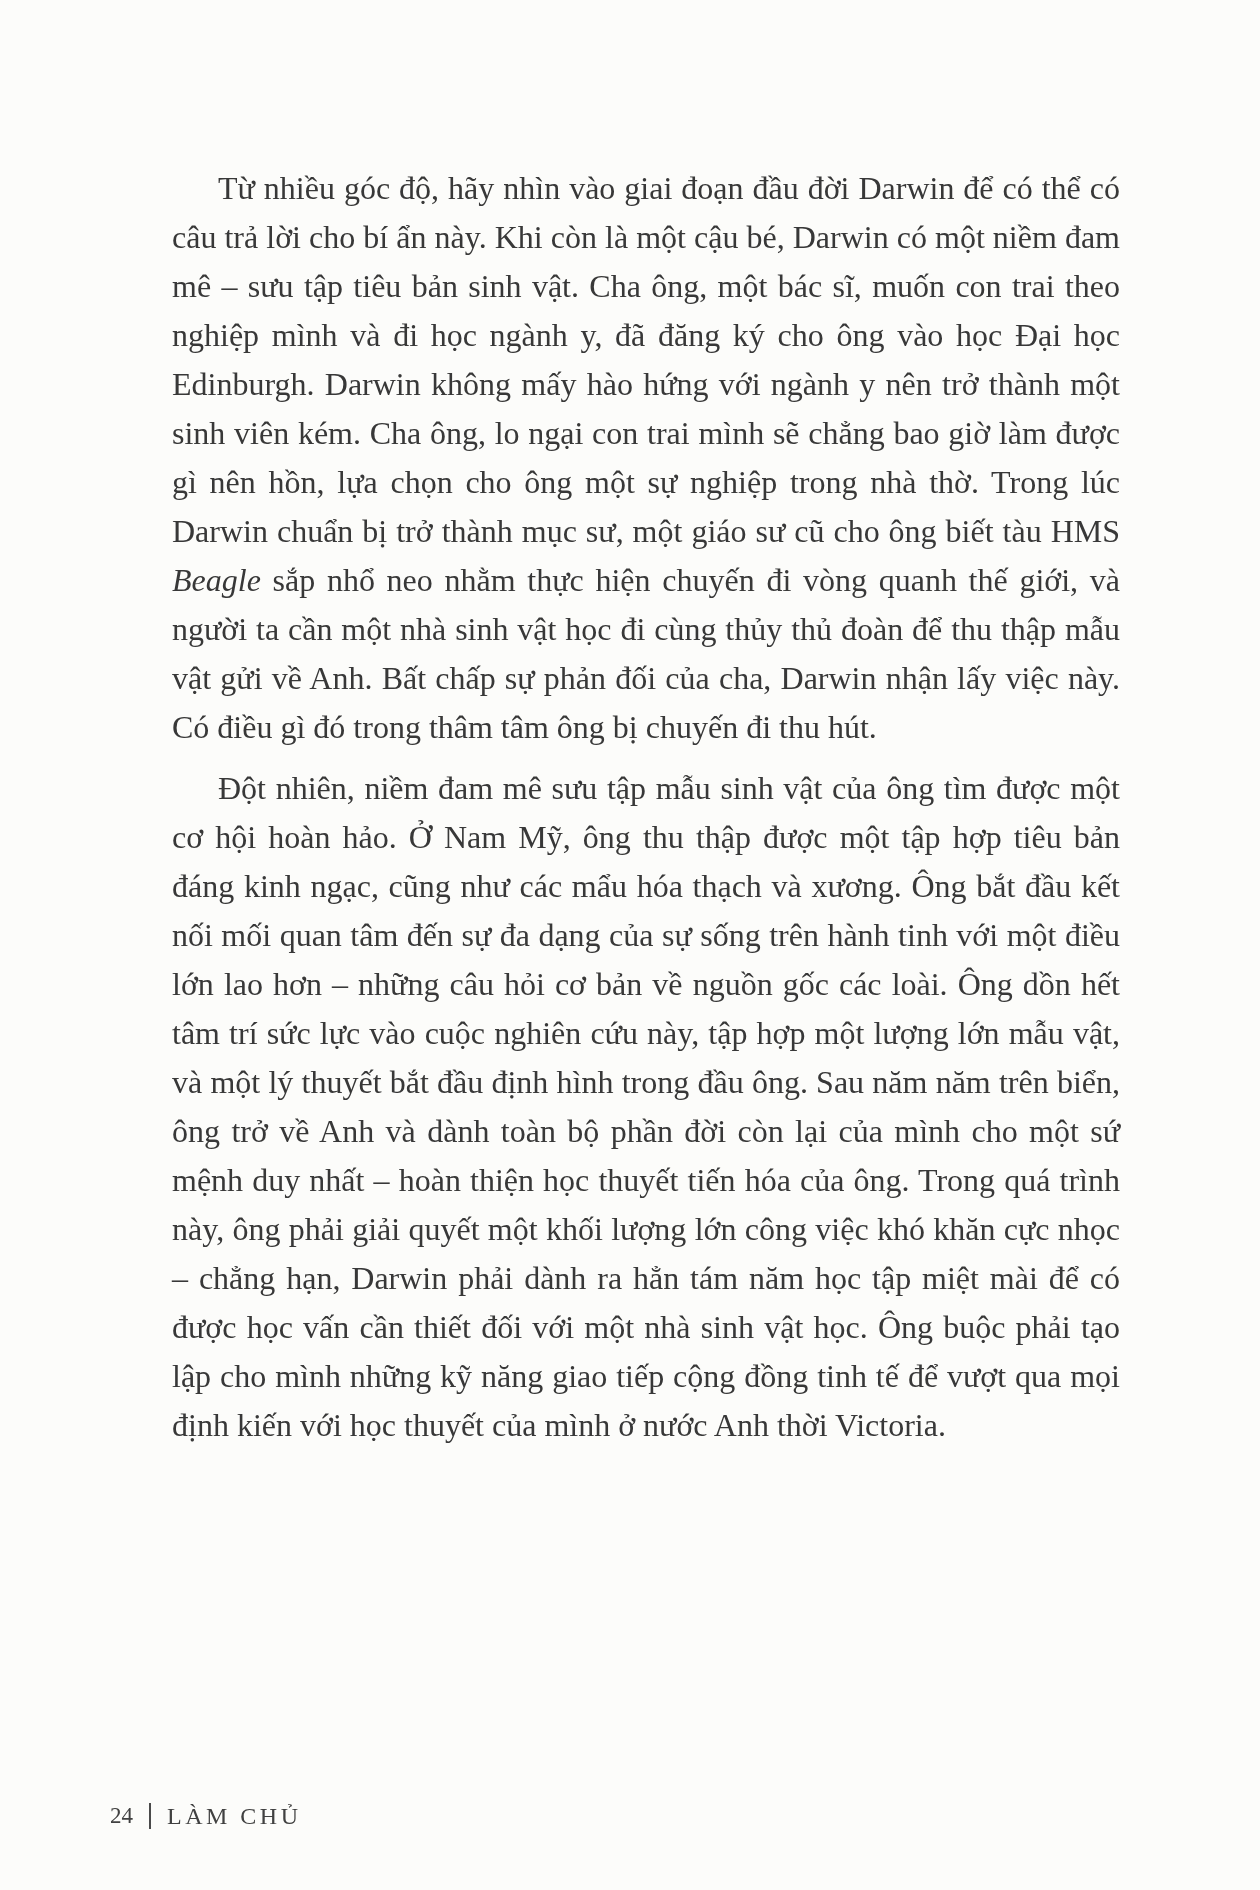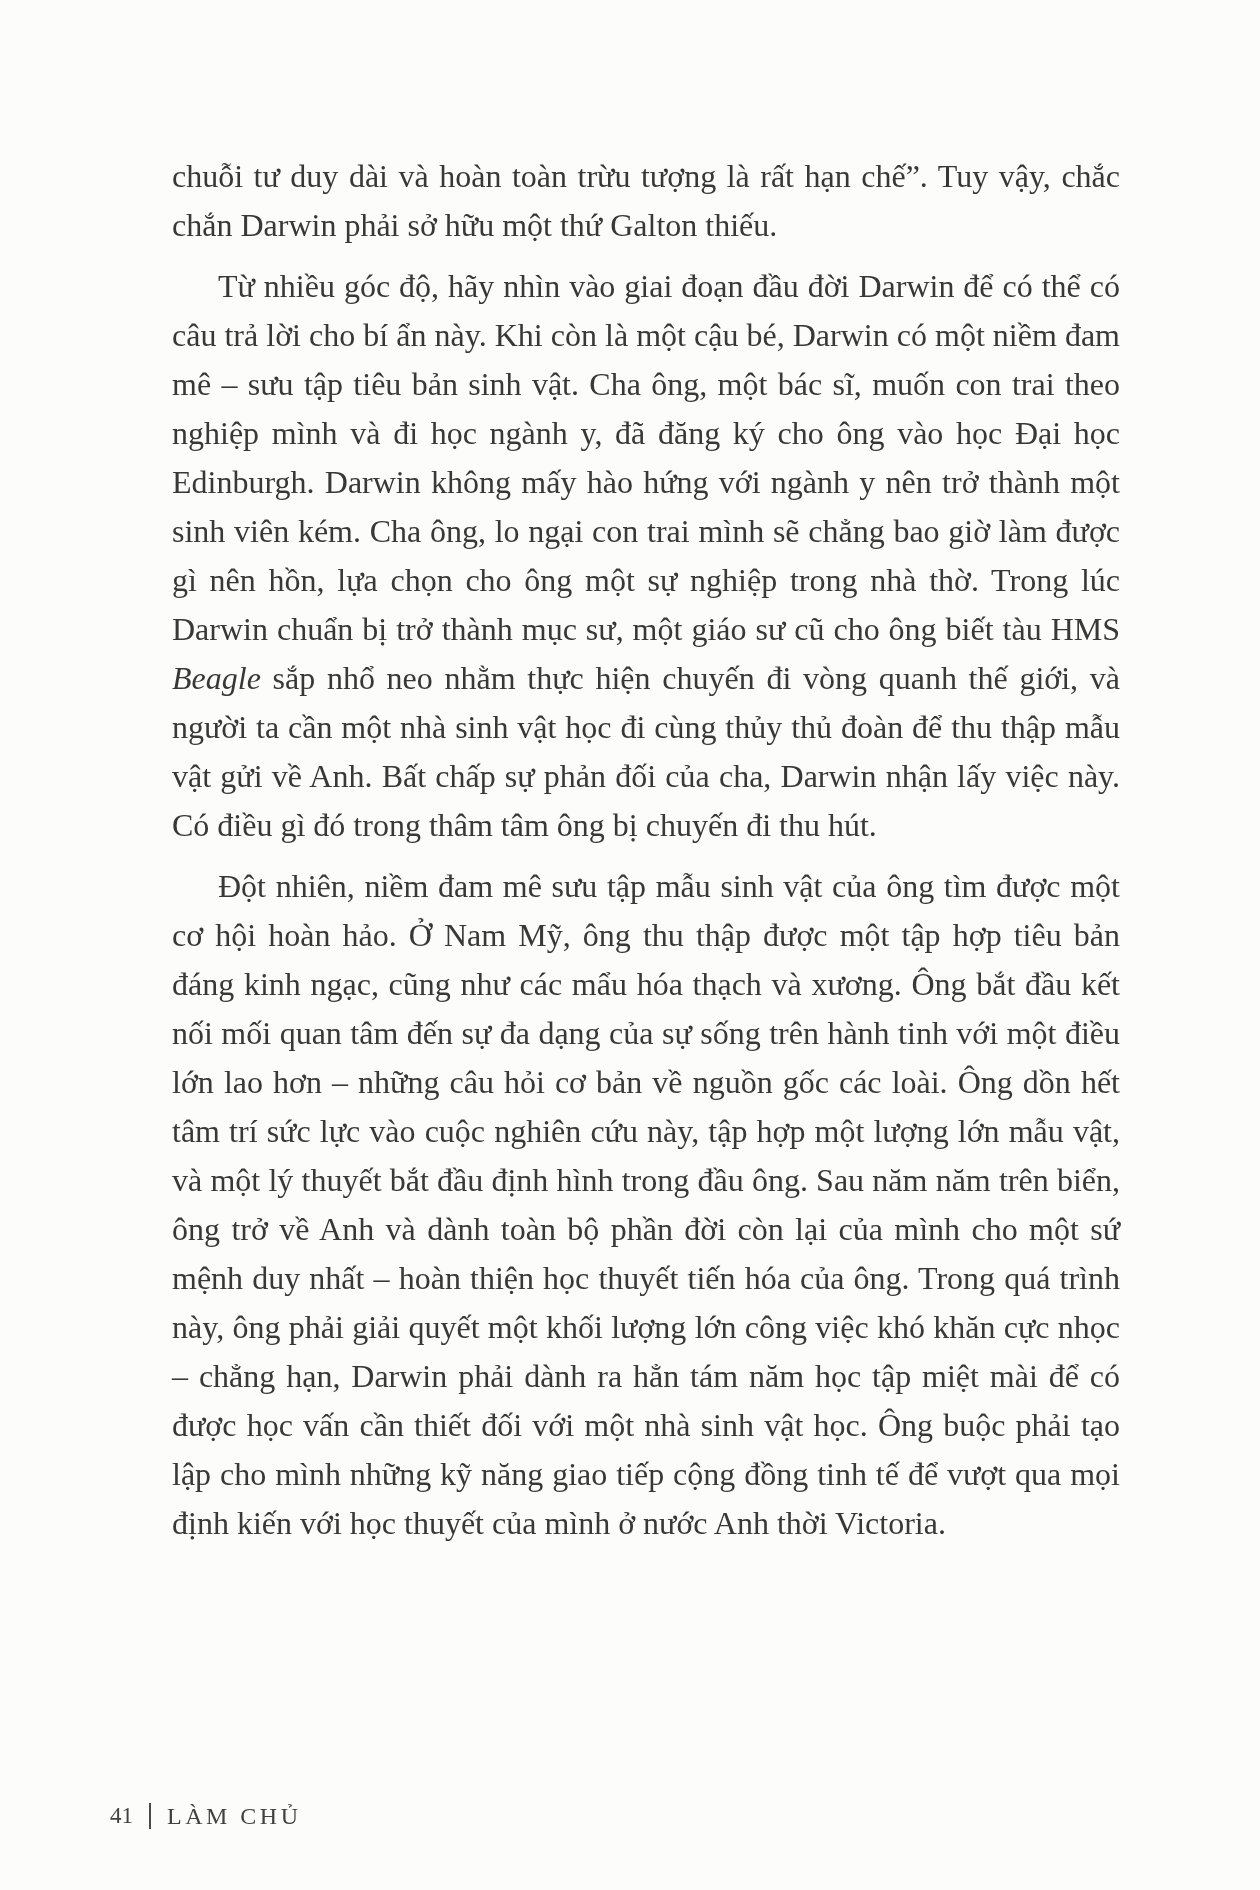--- a/index.html
+++ b/index.html
@@ -64,24 +64,23 @@
     letter-spacing: 3.5px;
     line-height: 28px;
   }
 </style>
 </head>
 <body style="background: rgb(252, 252, 250); color: rgb(56, 56, 56);">
 
 <div class="page">
 
   <main class="text-block">
-      <p><span>chuỗi tư duy dài và hoàn toàn trừu tượng là rất hạn chế”. Tuy vậy, chắc chắn Darwin phải sở hữu một thứ Galton thiếu.</span></p>
       <p class="indent"><span>Từ nhiều góc độ, hãy nhìn vào giai đoạn đầu đời Darwin để có thể có câu trả lời cho bí ẩn này. Khi còn là một cậu bé, Darwin có một niềm đam mê – sưu tập tiêu bản sinh vật. Cha ông, một bác sĩ, muốn con trai theo nghiệp mình và đi học ngành y, đã đăng ký cho ông vào học Đại học Edinburgh. Darwin không mấy hào hứng với ngành y nên trở thành một sinh viên kém. Cha ông, lo ngại con trai mình sẽ chẳng bao giờ làm được gì nên hồn, lựa chọn cho ông một sự nghiệp trong nhà thờ. Trong lúc Darwin chuẩn bị trở thành mục sư, một giáo sư cũ cho ông biết tàu HMS </span><em>Beagle</em><span> sắp nhổ neo nhằm thực hiện chuyến đi vòng quanh thế giới, và người ta cần một nhà sinh vật học đi cùng thủy thủ đoàn để thu thập mẫu vật gửi về Anh. Bất chấp sự phản đối của cha, Darwin nhận lấy việc này. Có điều gì đó trong thâm tâm ông bị chuyến đi thu hút.</span></p>
       <p class="indent"><span>Đột nhiên, niềm đam mê sưu tập mẫu sinh vật của ông tìm được một cơ hội hoàn hảo. Ở Nam Mỹ, ông thu thập được một tập hợp tiêu bản đáng kinh ngạc, cũng như các mẩu hóa thạch và xương. Ông bắt đầu kết nối mối quan tâm đến sự đa dạng của sự sống trên hành tinh với một điều lớn lao hơn – những câu hỏi cơ bản về nguồn gốc các loài. Ông dồn hết tâm trí sức lực vào cuộc nghiên cứu này, tập hợp một lượng lớn mẫu vật, và một lý thuyết bắt đầu định hình trong đầu ông. Sau năm năm trên biển, ông trở về Anh và dành toàn bộ phần đời còn lại của mình cho một sứ mệnh duy nhất – hoàn thiện học thuyết tiến hóa của ông. Trong quá trình này, ông phải giải quyết một khối lượng lớn công việc khó khăn cực nhọc – chẳng hạn, Darwin phải dành ra hẳn tám năm học tập miệt mài để có được học vấn cần thiết đối với một nhà sinh vật học. Ông buộc phải tạo lập cho mình những kỹ năng giao tiếp cộng đồng tinh tế để vượt qua mọi định kiến với học thuyết của mình ở nước Anh thời Victoria.</span></p>
     </main>
 
   <footer class="page-footer">
-    <span class="page-number">41</span>
+    <span class="page-number">24</span>
     <span class="footer-divider"></span>
     <span class="running-title">LÀM CHỦ</span>
   </footer>
 
 </div>
 
 </body></html>

